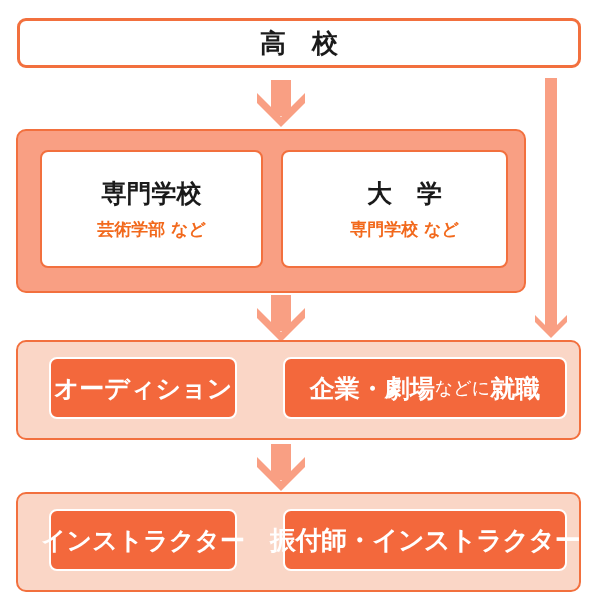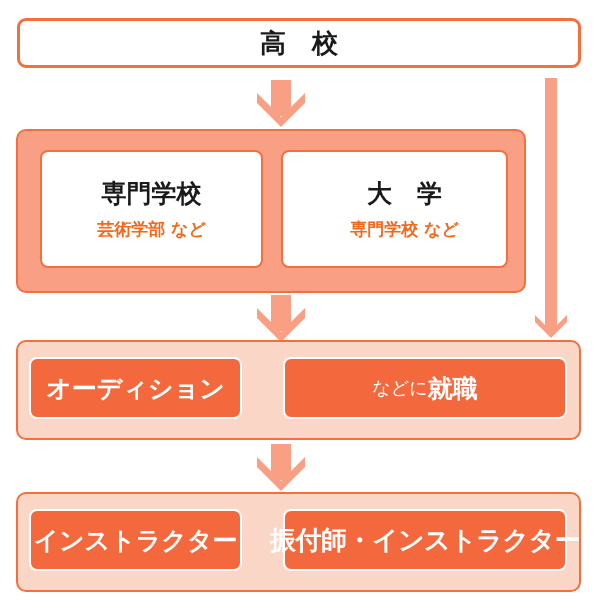--- a/index.html
+++ b/index.html
@@ -43,21 +43,21 @@
   .school-card.right{left:263px;width:227px;padding-left:20px;}
   .school-title{font-size:25px;font-weight:bold;color:var(--text-black);line-height:1;}
   .school-sub{font-size:17px;font-weight:bold;color:var(--subtitle-orange);line-height:1;}
   
   .orange-box{
     position:absolute;top:15px;height:62px;box-sizing:border-box;
     background:var(--box-orange);border:2.5px solid var(--white);border-radius:8px;
     display:flex;align-items:center;justify-content:center;
     color:var(--white);font-weight:bold;font-size:25px;line-height:1;white-space:nowrap;
   }
-  .orange-box.left{left:11px;width:213px;}
+  .orange-box.left{left:31px;width:188px;}
   .orange-box.right{left:265px;width:284px;}
   .orange-box .small{font-size:18px;font-weight:normal;}
   .orange-box.tight{font-size:26px;letter-spacing:-0.5px;}
   
   .arrow-svg{position:absolute;display:block;}
   .arrow-fill{fill:var(--salmon);}
   .bypass-shaft{
     position:absolute;left:545px;top:78px;width:12px;height:254px;
     background:var(--salmon);
   }
@@ -95,20 +95,21 @@
   <svg class="arrow-svg" style="left:257px;top:295px" width="48" height="48" viewBox="0 0 48 48">
     <rect class="arrow-fill" x="14" y="0" width="20" height="36"></rect>
     <polygon class="arrow-fill" points="0,23 24,47 48,23 48,13 24,37 0,13"></polygon>
   </svg>
 
   <div class="container entry">
     <div class="orange-box left">
       <span>オーディション</span>
     </div>
     <div class="orange-box right">
+      <span>企業・劇場</span>
         <span class="small">などに</span>
         <span>就職</span>
     </div>
   </div>
 
   <svg class="arrow-svg" style="left:257px;top:444px" width="48" height="48" viewBox="0 0 48 48">
     <rect class="arrow-fill" x="14" y="0" width="20" height="36"></rect>
     <polygon class="arrow-fill" points="0,23 24,47 48,23 48,13 24,37 0,13"></polygon>
   </svg>
 

